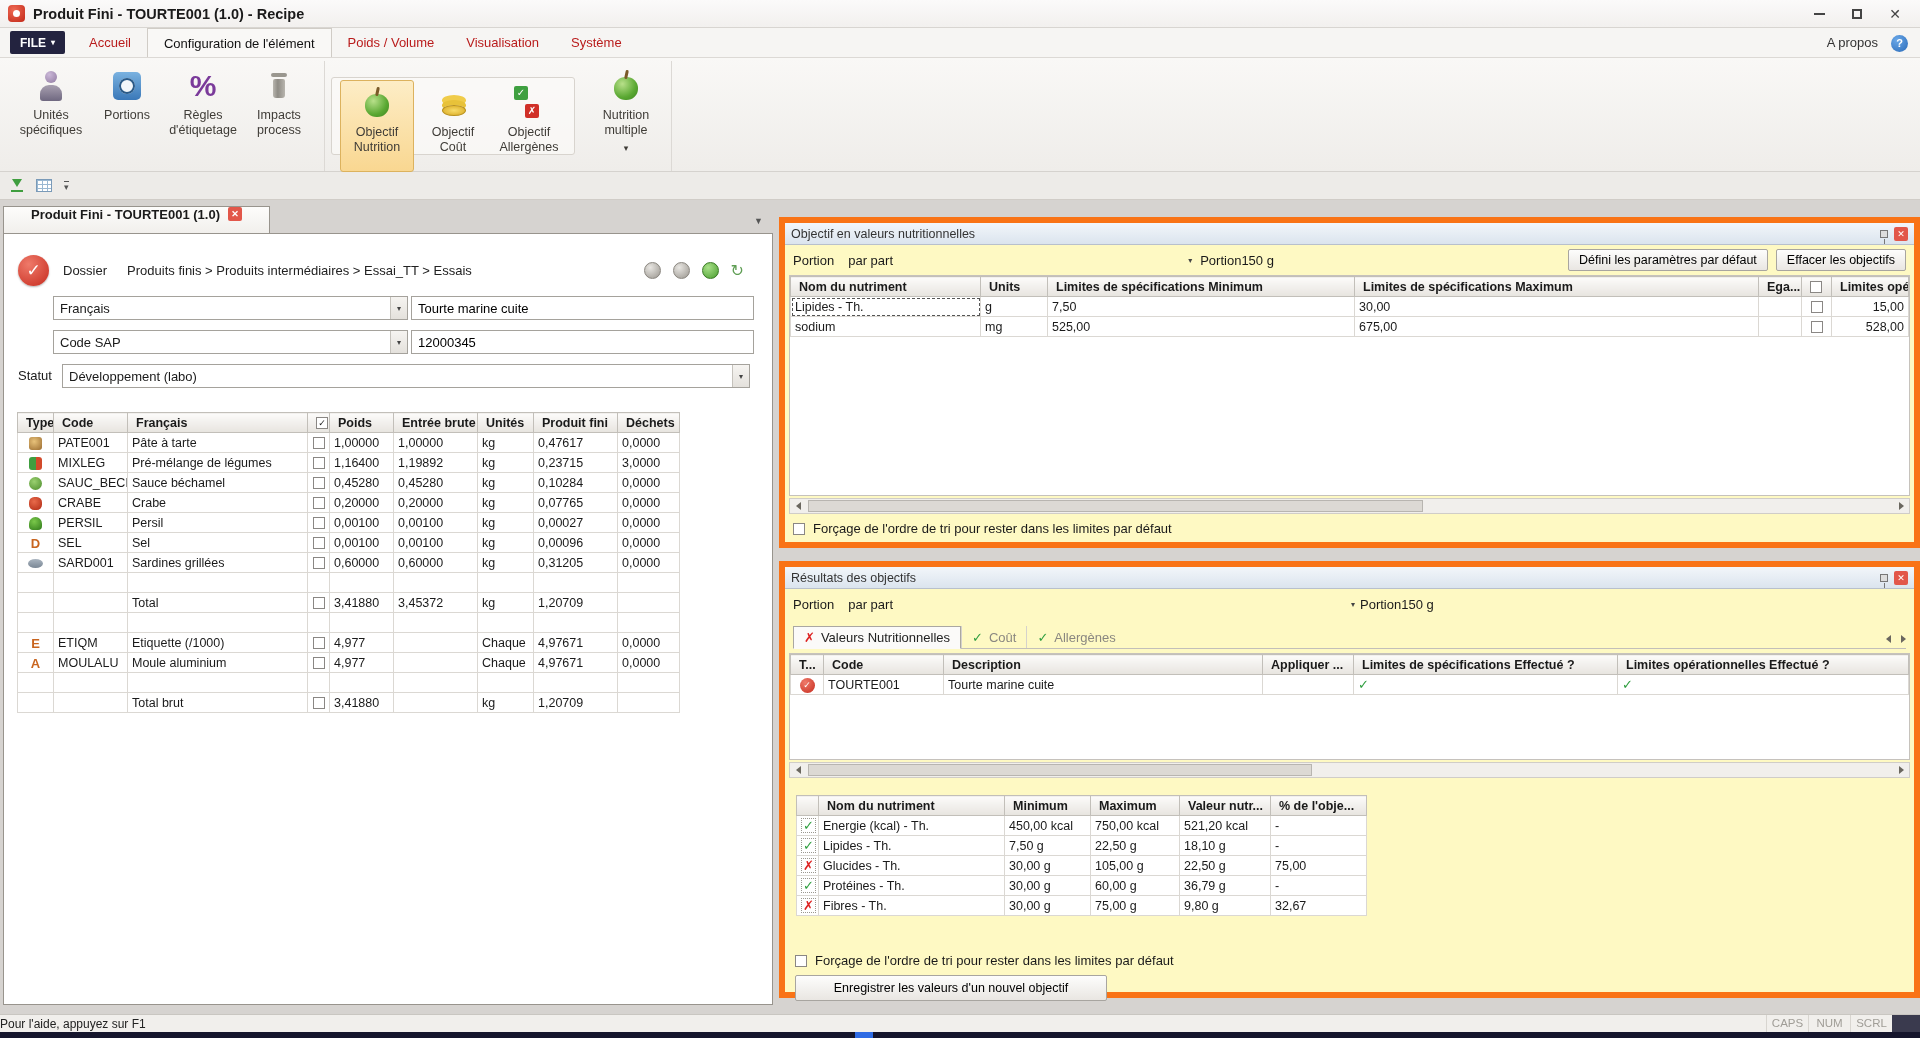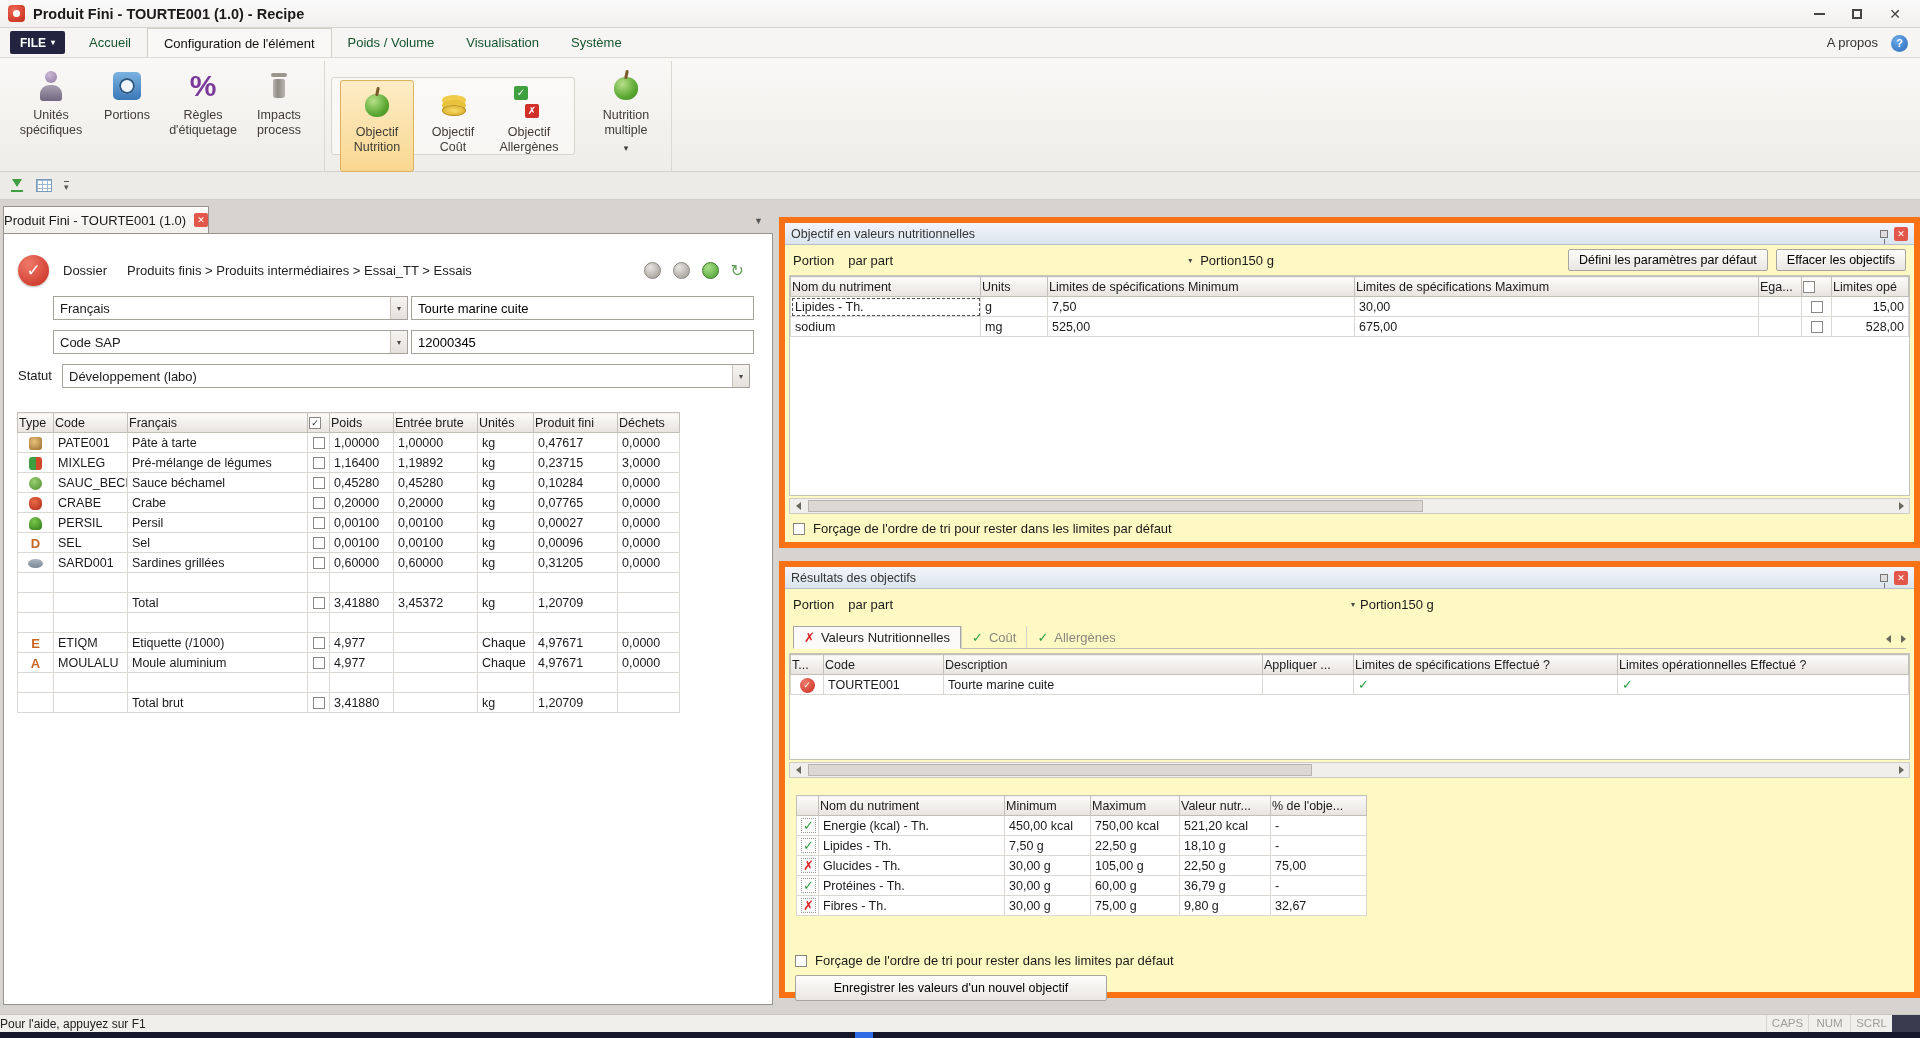--- a/index.html
+++ b/index.html
@@ -15,21 +15,21 @@
   .win-btn{width:38px;height:100%;display:flex;align-items:center;justify-content:center;color:#444}
   .glyph-min{width:11px;height:2px;background:#444}
   .glyph-max{width:10px;height:10px;border:2px solid #444}
   .glyph-close{font-size:14px;line-height:14px}
 
   
   .tabrow{position:absolute;top:28px;left:0;right:0;height:30px;background:#f6f5f3;border-bottom:1px solid #dcd9d5;display:flex;align-items:center}
   .file-btn{margin-left:10px;height:23px;padding:0 10px;background:var(--filebtn,#23233f);color:#fff;font-weight:bold;font-size:12px;border-radius:2px;display:flex;align-items:center;gap:5px}
   .file-caret{font-size:8px}
   #ribbon-tabs{display:flex;margin-left:8px;height:100%}
-  .rtab{padding:0 16px;line-height:29px;font-size:13px;color:#14532d}
+  .rtab{padding:0 16px;line-height:29px;font-size:13px;color:#b91c1c}
   .rtab.active{background:#f9f8f6;border:1px solid #d0ccc6;border-bottom:none;color:#111}
   .about-lbl{position:absolute;right:42px;line-height:30px;font-size:13px;color:#333}
   .help-circle{position:absolute;right:12px;top:7px;width:17px;height:17px;border-radius:50%;background:radial-gradient(circle at 35% 30%,#6aa8e8,#2a6ab8);color:#fff;font-size:11px;font-weight:bold;text-align:center;line-height:17px}
 
   
   .ribbon{position:absolute;top:58px;left:0;right:0;height:114px;background:linear-gradient(#f9f8f6,#efedea);border-bottom:1px solid #d5d2ce;display:flex;padding:3px 6px 0}
   .rgroup{display:flex;flex-direction:column;border-right:1px solid #dcd9d5;padding:0 4px}
   .rgroup.targets{border:1px solid #d8d4ce;border-radius:3px;background:rgba(252,251,249,.65);margin:16px 6px}
   .rgroup-buttons{flex:1;display:flex;align-items:flex-start;gap:2px;padding:2px 4px}
   .rgroup-label{height:16px;text-align:center;font-size:11.5px;color:#8d897f}
@@ -56,21 +56,21 @@
   .import-icon{width:14px;height:15px;position:relative}
   .import-icon::before{content:'';position:absolute;top:1px;left:2px;border-left:5px solid transparent;border-right:5px solid transparent;border-top:8px solid #3f9e3f}
   .import-icon::after{content:'';position:absolute;bottom:1px;left:1px;width:12px;height:2px;background:#3f9e3f}
   .gridtool-icon{width:16px;height:13px;border:1px solid #7a9ab8;background-color:#fff;background-image:linear-gradient(#9ab8d2 1px,transparent 1px),linear-gradient(90deg,#9ab8d2 1px,transparent 1px);background-size:5px 4px}
   .overflow-icon{font-size:9px;color:#555;border-top:1px solid #555;padding-top:1px;line-height:8px}
 
   
   #main{position:absolute;top:200px;left:0;right:0;bottom:24px;background:#d6d3d0}
   .left-panel{position:absolute;left:3px;top:4px;width:770px;bottom:9px;display:flex;flex-direction:column}
   .doc-tabstrip{height:29px;display:flex;align-items:flex-end;position:relative}
-  .doc-tab{height:27px;background:linear-gradient(#fdfcfb,#f1efec);border:1px solid #98948d;border-bottom:none;padding:0 0;display:flex;align-items:center;gap:8px;font-weight:normal;font-size:13px}
+  .doc-tab{height:27px;background:linear-gradient(#fdfcfb,#f1efec);border:1px solid #98948d;border-bottom:none;padding:0 27px;display:flex;gap:8px;font-weight:bold;font-size:13px}
   .tab-close{width:14px;height:14px;background:#e2574a;border-radius:2px;color:#fff;font-size:9px;line-height:14px;text-align:center}
   .strip-caret{position:absolute;right:10px;bottom:7px;font-size:9px;color:#555}
   .doc-body{flex:1;background:#fff;border:1px solid #98948d;position:relative}
 
   .dossier-row{position:absolute;top:18px;left:14px;right:14px;height:36px;display:flex;align-items:center}
   .big-check{width:31px;height:31px;border-radius:50%;background:radial-gradient(circle at 35% 30%,#ef7a6a,#c62b1e);color:#fff;font-size:17px;font-weight:bold;text-align:center;line-height:31px;font-family:"DejaVu Sans",sans-serif;box-shadow:0 1px 2px rgba(0,0,0,.3)}
   .dossier-label{margin-left:14px;color:#222}
   .breadcrumb{margin-left:20px;color:#222}
   .nav-circles{position:absolute;right:14px;display:flex;align-items:center;gap:12px}
   .ncirc{width:17px;height:17px;border-radius:50%}
@@ -81,21 +81,21 @@
   .field-row{position:absolute;left:0;right:0;height:24px}
   .field-row.r1{top:62px}.field-row.r2{top:96px}
   .combo{position:absolute;left:49px;width:355px;height:24px;border:1px solid #a5a29c;background:#fff;display:flex;align-items:center;padding-left:6px}
   .combo .combo-btn{margin-left:auto;width:17px;height:100%;border-left:1px solid #c5c2bc;background:linear-gradient(#f6f4f1,#e4e1dc);font-size:8px;display:flex;align-items:center;justify-content:center;color:#444}
   .txt{position:absolute;left:407px;width:343px;height:24px;border:1px solid #a5a29c;padding:0 6px;font-family:"Liberation Sans",sans-serif;font-size:13px}
   .statut-row{position:absolute;top:130px;left:0;right:0;height:24px}
   .statut-lbl{position:absolute;left:14px;top:4px}
   .combo.statut{left:58px;width:688px}
 
   table.grid{border-collapse:collapse;table-layout:fixed;font-size:12.5px}
-  table.grid th{background:linear-gradient(#fcfbfa,#e7e4df);border:1px solid #c2bfb9;font-weight:normal;text-align:left;padding:2px 1px;height:20px;overflow:hidden;white-space:nowrap}
+  table.grid th{background:linear-gradient(#fcfbfa,#e7e4df);border:1px solid #c2bfb9;font-weight:bold;text-align:left;padding:2px 8px;height:20px;overflow:hidden;white-space:nowrap}
   table.grid td{border:1px solid #dbd8d3;padding:1px 4px;height:20px;overflow:hidden;white-space:nowrap;background:#fff}
   .c-num{}
   .c-chk,.c-chkcol,.c-type,.c-icon,.c-status{text-align:center}
   .ing-grid{position:absolute;top:178px;left:13px;width:662px}
   .cb{display:inline-block;width:12px;height:12px;border:1px solid #8a8784;background:#fff;font-size:9px;line-height:11px;text-align:center;color:#222;vertical-align:middle;font-family:"DejaVu Sans",sans-serif}
   .tico{display:inline-block;width:13px;height:13px;vertical-align:middle}
   .tico-letter{width:auto;font-weight:bold;color:#c9651f;font-size:13px;line-height:13px}
   .pastry-icon{background:radial-gradient(circle at 40% 35%,#e8c27a,#9a6b2f);border-radius:3px}
   .vegetables-icon{background:linear-gradient(90deg,#3f9e3f 50%,#d24a2a 50%);border-radius:3px}
   .sauce-icon{background:radial-gradient(circle at 40% 35%,#9ad070,#4a8a2a);border-radius:50%}

